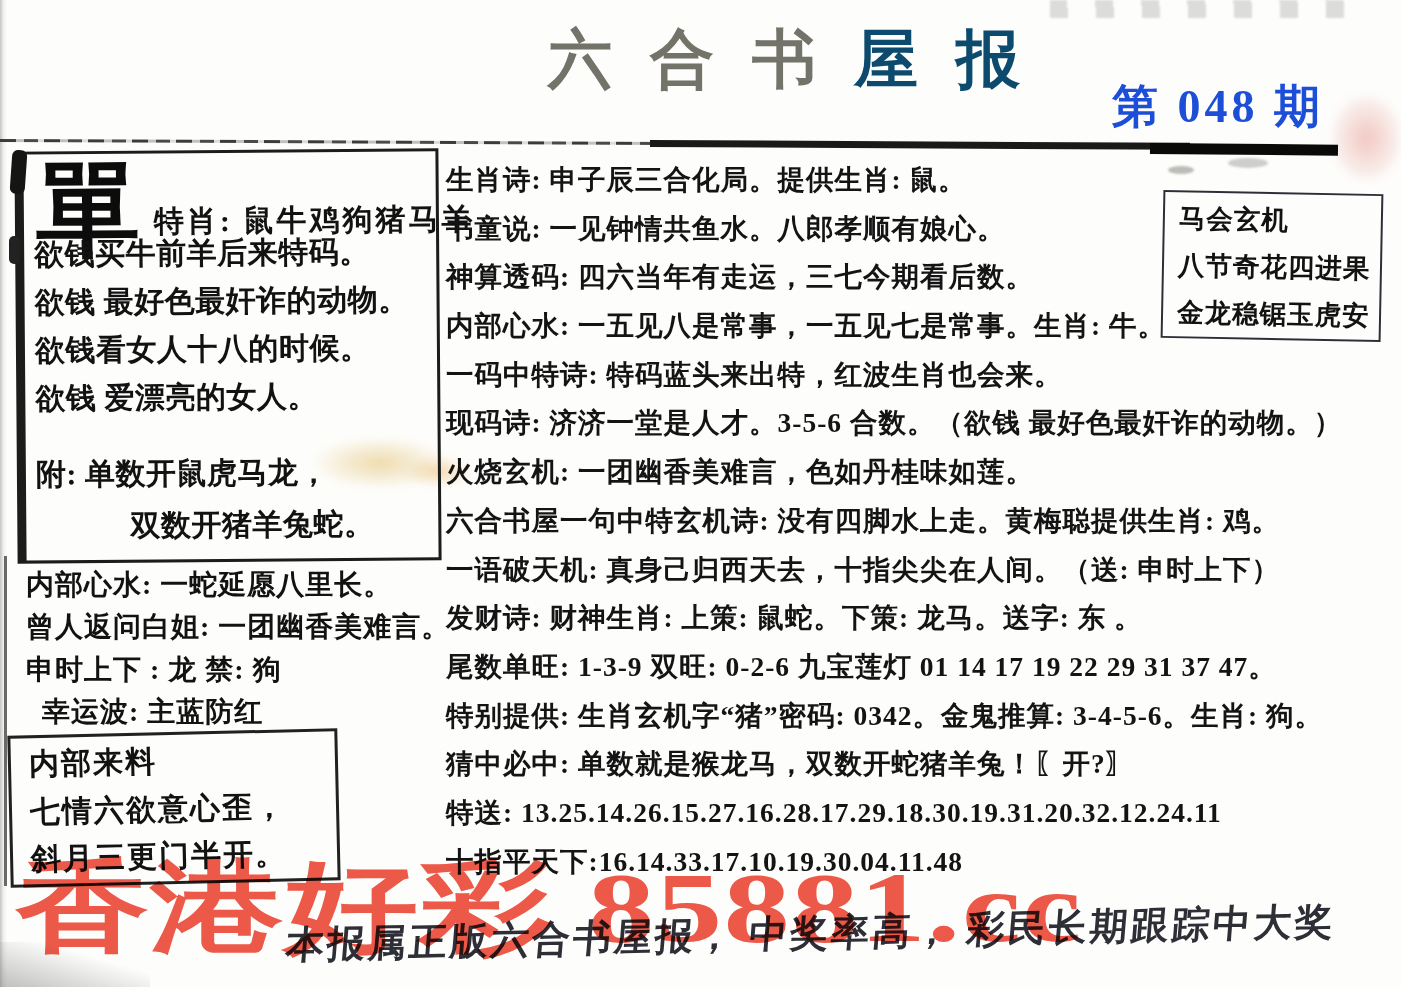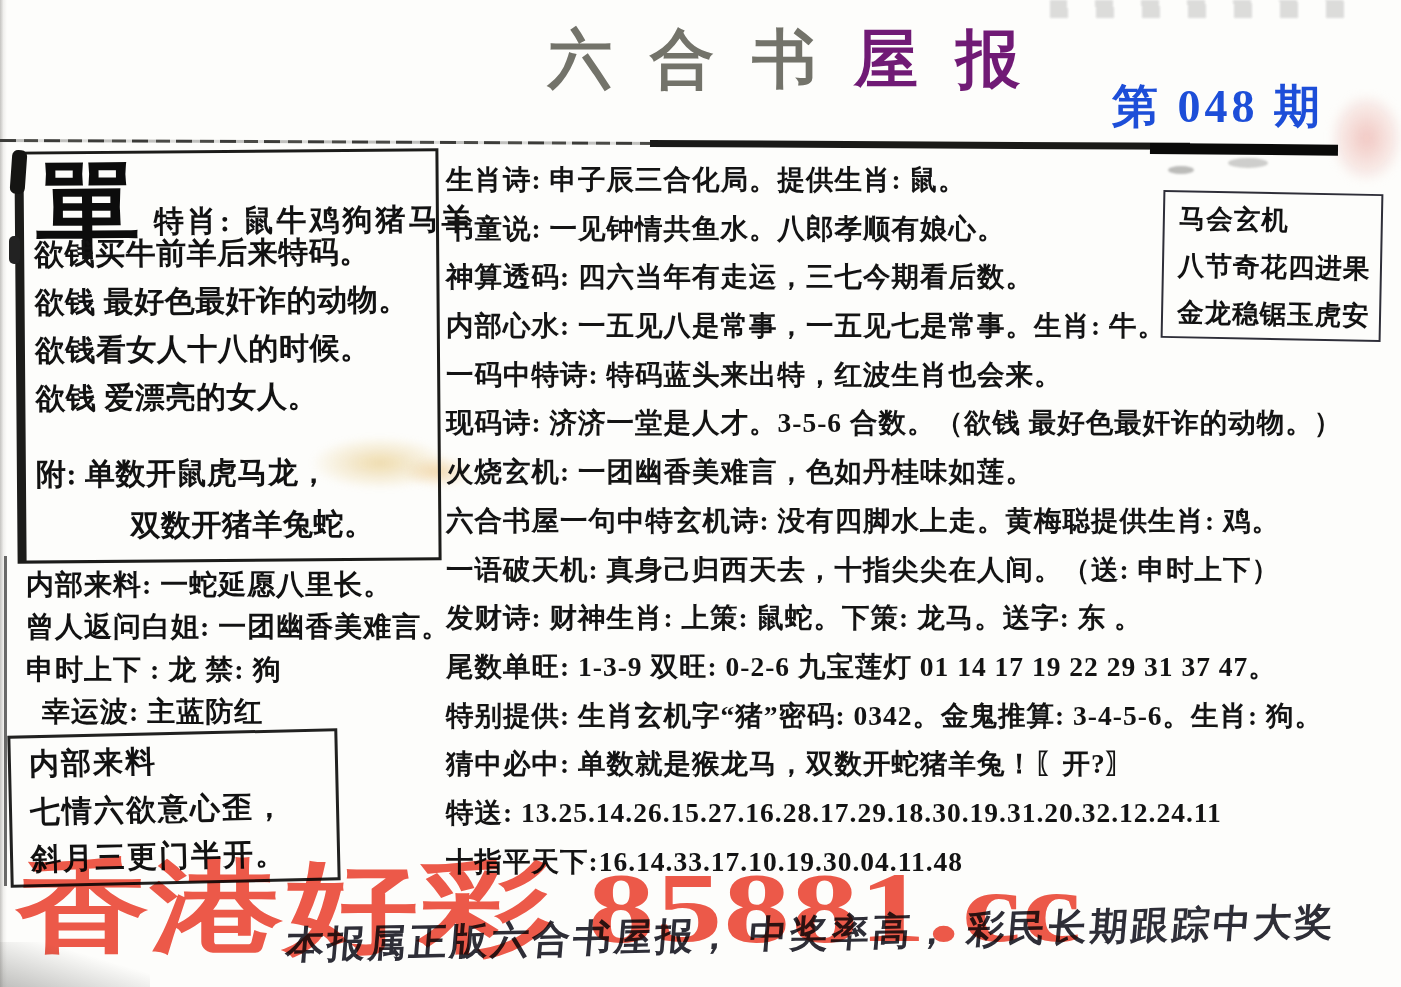--- a/index.html
+++ b/index.html
@@ -24,21 +24,21 @@
     background:radial-gradient(ellipse at center,rgba(224,186,96,.5),transparent 70%);}
   .smudge-tan2{left:404px;top:456px;width:70px;height:32px;filter:blur(3px);
     background:radial-gradient(ellipse at center,rgba(230,168,70,.4),transparent 70%);}
   .speck1{left:1168px;top:166px;width:26px;height:8px;background:rgba(90,90,88,.4);filter:blur(1px);border-radius:50%;}
   .speck2{left:1228px;top:158px;width:40px;height:10px;background:rgba(100,100,96,.3);filter:blur(1px);border-radius:50%;}
   .blob1{left:11px;top:150px;width:15px;height:44px;background:#151513;border-radius:6px;transform:rotate(4deg);}
   .blob2{left:9px;top:236px;width:11px;height:28px;background:#222;border-radius:5px;}
   
   .title{left:548px;top:16px;font-size:64px;font-weight:600;white-space:nowrap;letter-spacing:38px;}
   .title .lite{color:#73736a;}
-  .title .dark{color:#701a75;}
+  .title .dark{color:#0c4a6e;}
   .issue{left:1112px;top:76px;font-size:46px;font-weight:700;color:#1d4ed8;letter-spacing:4px;white-space:nowrap;}
   .rule-thin{left:0;top:139px;width:665px;height:3px;transform:rotate(.25deg);transform-origin:left center;
     background:repeating-linear-gradient(90deg,#3b3b38 0 16px,rgba(80,80,76,.35) 16px 24px,#4a4a46 24px 38px,rgba(120,120,116,.25) 38px 44px);}
   .rule-mid{left:650px;top:140px;width:540px;height:7px;background:#1a1a18;transform:rotate(.3deg);transform-origin:left center;}
   .rule-thick{left:1150px;top:143px;width:188px;height:11px;background:#0a0a09;transform:rotate(.5deg);transform-origin:left center;}
   
   .dan-box{left:16px;top:150px;width:412px;height:406px;
     border:3px solid #1c1c1a;border-left-width:9px;transform:rotate(-.45deg);}
   .dan-char{left:12px;top:4px;font-size:104px;font-weight:900;line-height:1;color:#0c0c0c;}
   .dan-first{left:130px;top:48px;font-size:30px;font-weight:700;white-space:nowrap;letter-spacing:3px;}
@@ -91,21 +91,21 @@
   <div class="abs dan-line dl0">欲钱买牛前羊后来特码。</div>
   <div class="abs dan-line dl1">欲钱 最好色最奸诈的动物。</div>
   <div class="abs dan-line dl2">欲钱看女人十八的时候。</div>
   <div class="abs dan-line dl3">欲钱 爱漂亮的女人。</div>
   <div class="abs dan-line dl4">附: 单数开鼠虎马龙，</div>
   <div class="abs dan-line dl5">双数开猪羊兔蛇。</div>
 </div>
 <div class="abs blob1"></div>
 <div class="abs blob2"></div>
 
-<div class="abs qa-line ql0">内部来料: 一蛇延愿八里长。</div>
+<div class="abs qa-line ql0">内部心水: 一蛇延愿八里长。</div>
 <div class="abs qa-line ql1">曾人返问白姐: 一团幽香美难言。</div>
 <div class="abs qa-line ql2">申时上下 : 龙  禁:  狗</div>
 <div class="abs qa-line ql3">幸运波:  主蓝防红</div>
 
 <div class="abs inner-box">
   <div class="abs inner-line il0">内部来料</div>
   <div class="abs inner-line il1">七情六欲意心歪，</div>
   <div class="abs inner-line il2">斜月三更门半开。</div>
 </div>
 

